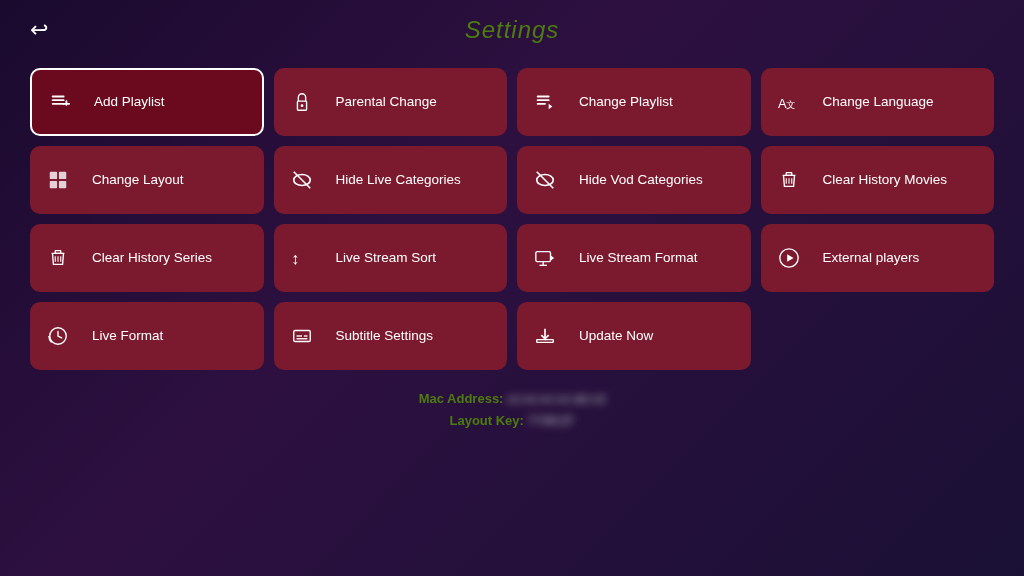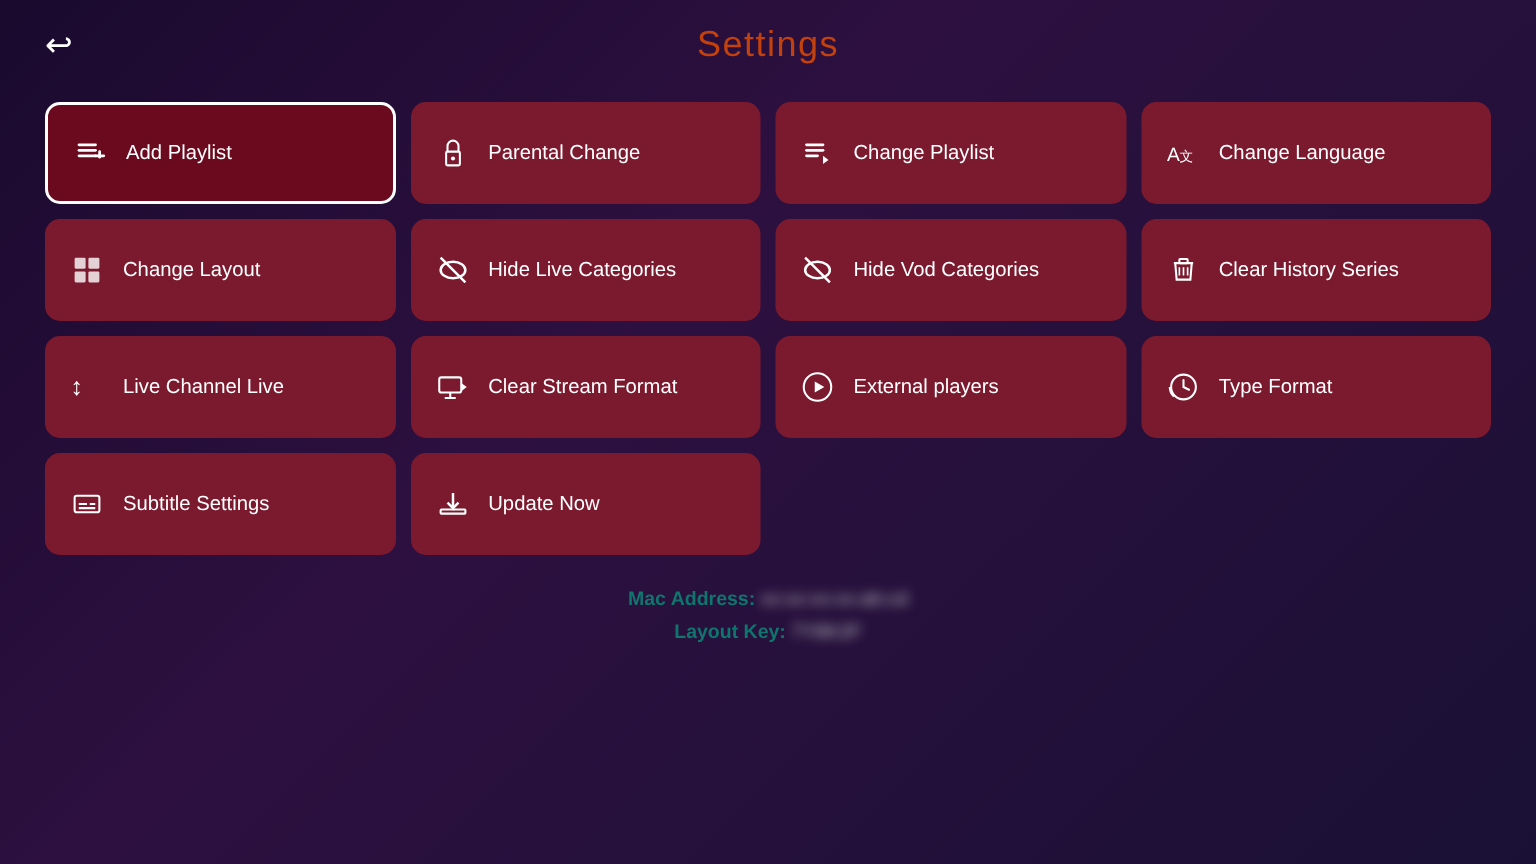--- a/index.html
+++ b/index.html
@@ -27,37 +27,38 @@
       color: #fff;
       background: none;
       border: none;
       display: flex;
       align-items: center;
     }
     .page-title {
       font-size: 24px;
       font-weight: 400;
       letter-spacing: 1px;
-      color: #c2410c;
+      color: #4d7c0f;
+      font-style: italic;
     }
     .grid {
       display: grid;
       grid-template-columns: repeat(4, 1fr);
       gap: 10px;
       padding: 8px 30px;
     }
     .btn {
       background: #7b1a2e;
       border: none;
       border-radius: 10px;
       color: #fff;
       padding: 14px 14px;
       display: flex;
       align-items: center;
-      gap: 10px;
+      gap: 20px;
       cursor: pointer;
       font-size: 13.5px;
       font-weight: 500;
       text-align: left;
       min-height: 68px;
       transition: background 0.15s;
       position: relative;
     }
     .btn.active {
       background: #6b0a1e;
@@ -77,21 +78,21 @@
     }
     .footer {
       text-align: center;
       margin-top: 10px;
       font-size: 13px;
       color: #ccc;
       line-height: 1.7;
     }
     .footer .mac-label, .footer .key-label {
       font-weight: 700;
-      color: #0f766e;
+      color: #4d7c0f;
     }
     .blurred {
       filter: blur(4px);
       display: inline-block;
       color: #bbb;
     }
   </style>
 </head>
 <body>
 
@@ -177,59 +178,71 @@
     <button class="btn">
       <span class="btn-icon">
         <svg width="22" height="22" viewBox="0 0 24 24" fill="white">
           <path d="M5 7h14M6 7l1 12h10L18 7" stroke="white" stroke-width="1.5" fill="none"></path>
           <rect x="9" y="4" width="6" height="3" rx="0.5" stroke="white" stroke-width="1.5" fill="none"></rect>
           <line x1="9" y1="10" x2="9" y2="16" stroke="white" stroke-width="1.2"></line>
           <line x1="12" y1="10" x2="12" y2="16" stroke="white" stroke-width="1.2"></line>
           <line x1="15" y1="10" x2="15" y2="16" stroke="white" stroke-width="1.2"></line>
         </svg>
       </span>
+      <span class="btn-label">Clear History Movies</span>
+    </button>
+    <button class="btn">
+      <span class="btn-icon">
+        <svg width="22" height="22" viewBox="0 0 24 24" fill="white">
+          <path d="M5 7h14M6 7l1 12h10L18 7" stroke="white" stroke-width="1.5" fill="none"></path>
+          <rect x="9" y="4" width="6" height="3" rx="0.5" stroke="white" stroke-width="1.5" fill="none"></rect>
+          <line x1="9" y1="10" x2="9" y2="16" stroke="white" stroke-width="1.2"></line>
+          <line x1="12" y1="10" x2="12" y2="16" stroke="white" stroke-width="1.2"></line>
+          <line x1="15" y1="10" x2="15" y2="16" stroke="white" stroke-width="1.2"></line>
+        </svg>
+      </span>
       <span class="btn-label">Clear History Series</span>
     </button>
     <button class="btn">
       <span class="btn-icon">
         <svg width="22" height="22" viewBox="0 0 24 24" fill="white">
           <text y="18" font-size="18" fill="white">↕</text>
         </svg>
       </span>
-      <span class="btn-label">Live Channel Live</span>
+      <span class="btn-label">Live Stream Sort</span>
     </button>
     <button class="btn">
       <span class="btn-icon">
         <svg width="22" height="22" viewBox="0 0 24 24" fill="none">
           <rect x="2" y="5" width="16" height="11" rx="1.5" stroke="white" stroke-width="1.5"></rect>
           <path d="M18 9l4 3-4 3V9z" fill="white"></path>
           <line x1="6" y1="20" x2="14" y2="20" stroke="white" stroke-width="1.5"></line>
           <line x1="10" y1="16" x2="10" y2="20" stroke="white" stroke-width="1.5"></line>
         </svg>
       </span>
-      <span class="btn-label">Clear Stream Format</span>
+      <span class="btn-label">Live Stream Format</span>
     </button>
     <button class="btn">
       <span class="btn-icon">
         <svg width="22" height="22" viewBox="0 0 24 24" fill="white">
           <circle cx="12" cy="12" r="10" stroke="white" stroke-width="1.5" fill="none"></circle>
           <polygon points="10,8 17,12 10,16" fill="white"></polygon>
         </svg>
       </span>
       <span class="btn-label">External players</span>
     </button>
     <button class="btn">
       <span class="btn-icon">
         <svg width="22" height="22" viewBox="0 0 24 24" fill="none">
           <circle cx="12" cy="12" r="9" stroke="white" stroke-width="1.5"></circle>
           <path d="M12 7v5l4 2" stroke="white" stroke-width="1.5" stroke-linecap="round"></path>
           <path d="M2 12a10 10 0 0 0 3 7" stroke="white" stroke-width="1.5"></path>
         </svg>
       </span>
-      <span class="btn-label">Type Format</span>
+      <span class="btn-label">Live Format</span>
     </button>
     <button class="btn">
       <span class="btn-icon">
         <svg width="22" height="22" viewBox="0 0 24 24" fill="none">
           <rect x="3" y="6" width="18" height="12" rx="1.5" stroke="white" stroke-width="1.5"></rect>
           <line x1="6" y1="12" x2="12" y2="12" stroke="white" stroke-width="1.5"></line>
           <line x1="6" y1="15" x2="18" y2="15" stroke="white" stroke-width="1.5"></line>
           <line x1="14" y1="12" x2="18" y2="12" stroke="white" stroke-width="1.5"></line>
         </svg>
       </span>

